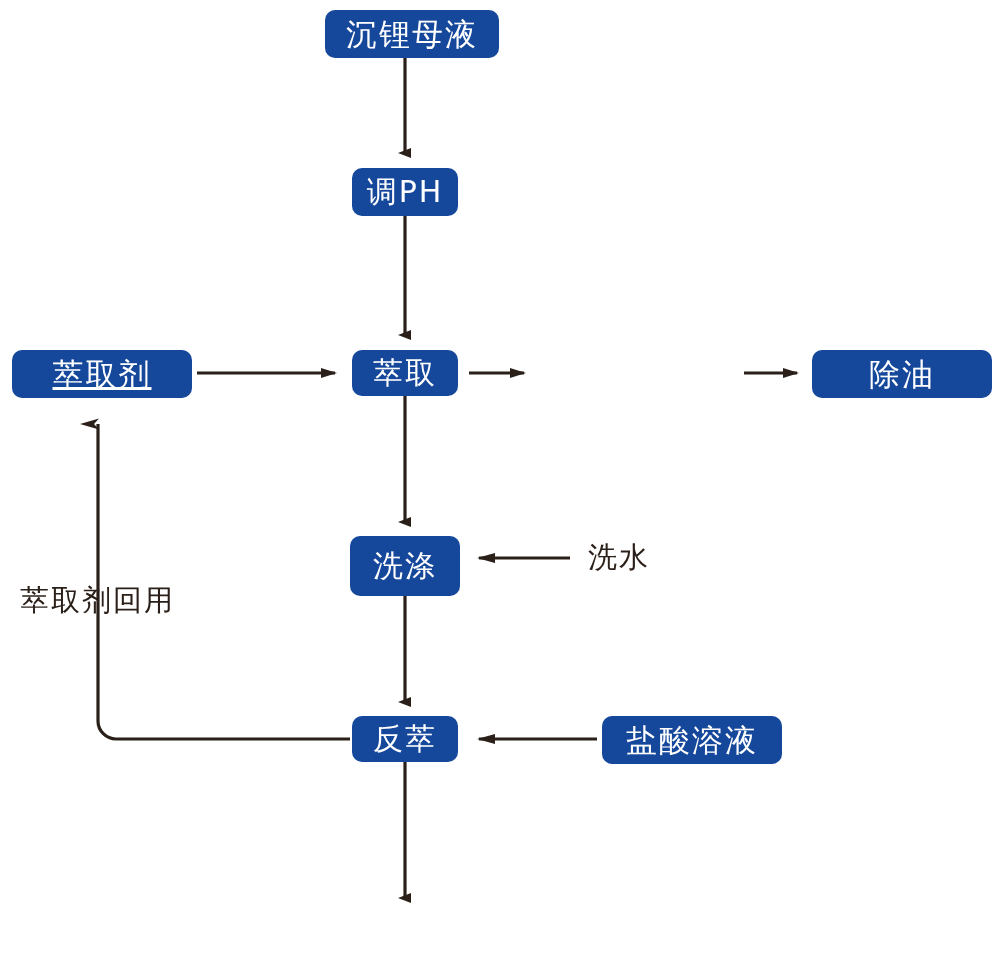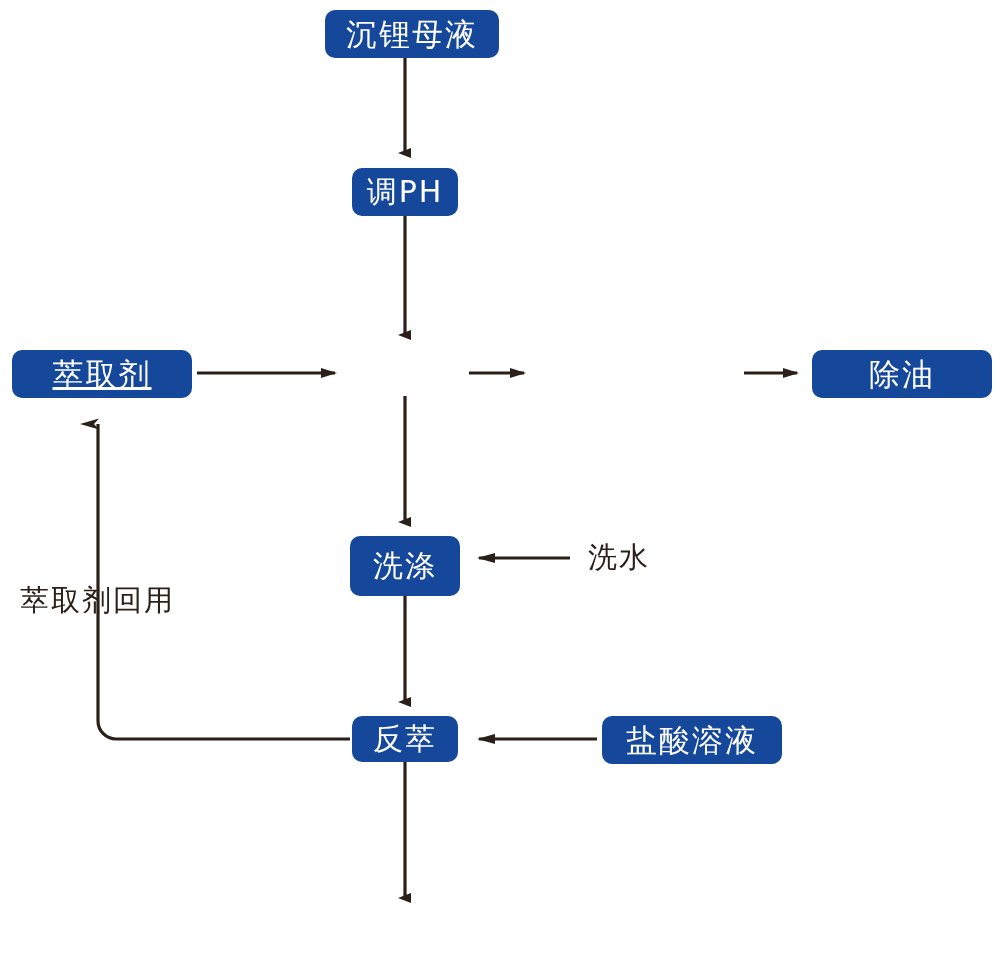--- a/index.html
+++ b/index.html
@@ -110,20 +110,21 @@
 
     <path d="M350,739 L116,739 A18,18 0 0 1 98,721 L98,424" fill="none" stroke="#2b2019" stroke-width="3.2" marker-end="url(#arrow-up)"></path>
   </svg>
 
   <div class="node node-lg" id="node-feed">沉锂母液</div>
 
   <div class="node node-md" id="node-ph">调PH</div>
 
   <div class="node node-lg" id="node-extractant">萃取剂</div>
 
+  <div class="node node-md" id="node-extract">萃取</div>
 
 
   <div class="node node-lg" id="node-deoil">除油</div>
 
   <div class="node node-md" id="node-wash">洗涤</div>
 
   <div class="node node-md" id="node-strip">反萃</div>
 
   <div class="node node-lg" id="node-hcl">盐酸溶液</div>
 

